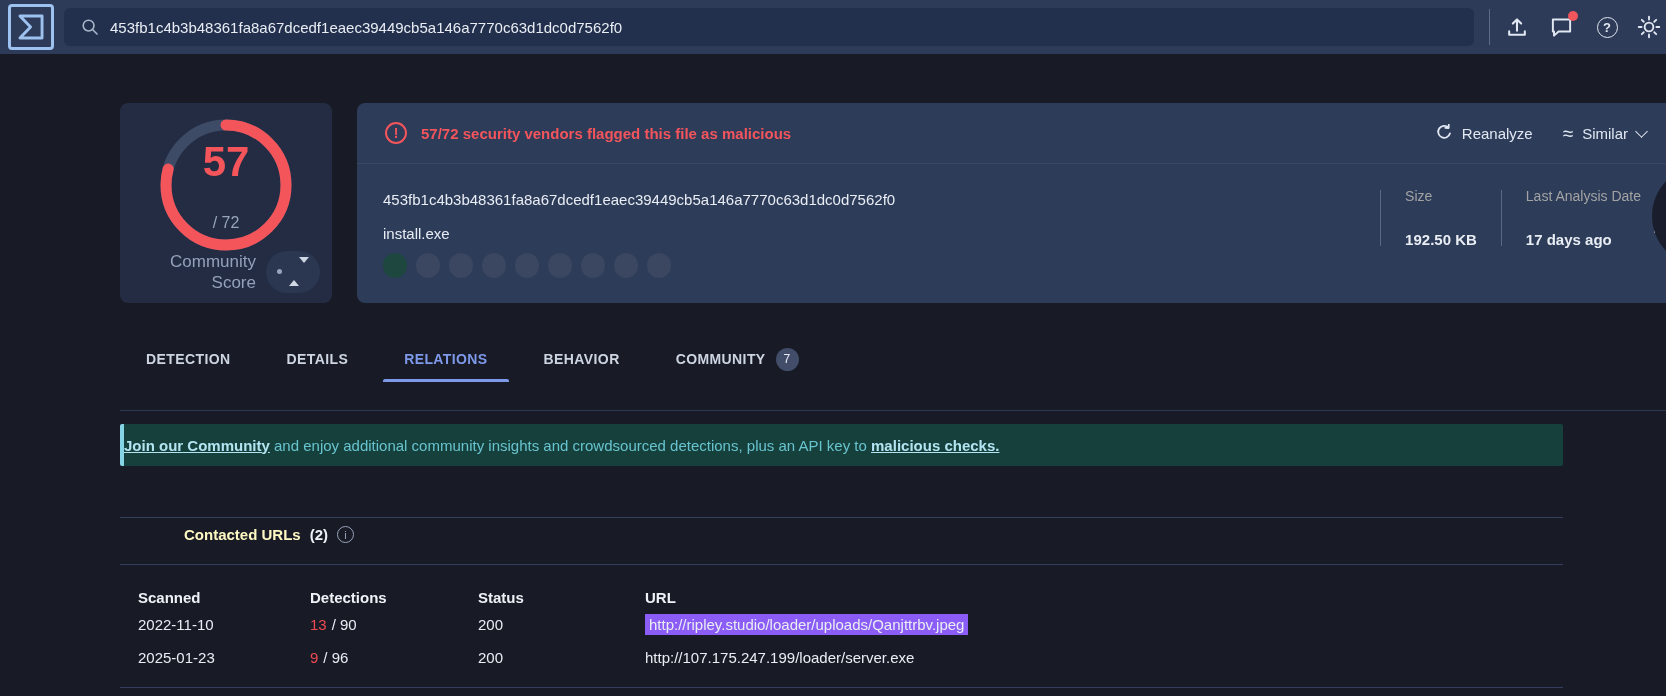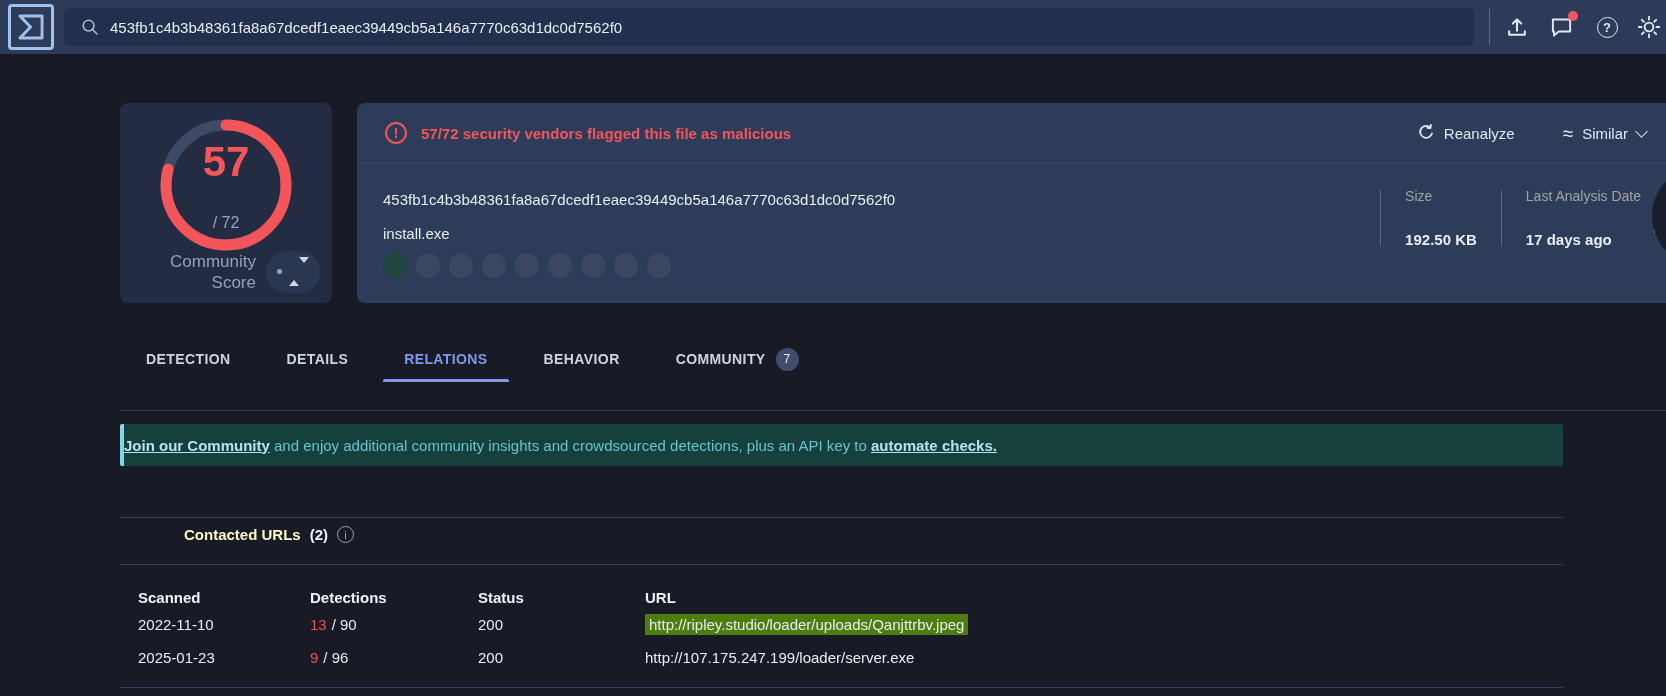--- a/index.html
+++ b/index.html
@@ -28,21 +28,21 @@
   .vote-pill{width:54px;height:42px;background:#2b3750;border-radius:21px;display:flex;align-items:center;justify-content:center;gap:7px;cursor:pointer;}
   .vote-dot{width:5px;height:5px;border-radius:50%;background:#98a4ba;}
   .caret-up{width:0;height:0;border-left:5px solid transparent;border-right:5px solid transparent;border-bottom:6px solid #cfd6e4;}
   .caret-down{width:0;height:0;border-left:5px solid transparent;border-right:5px solid transparent;border-top:6px solid #cfd6e4;margin-top:3px;}
 
   
   .header-panel{position:absolute;left:357px;top:103px;width:1309px;height:200px;background:#2d3c59;border-radius:8px 0 0 8px;}
   .warn-row{position:absolute;left:0;top:0;right:0;height:60px;border-bottom:1px solid rgba(255,255,255,.06);display:flex;align-items:center;}
   .warn-circle{display:inline-flex;width:22px;height:22px;border:2px solid #f4555c;border-radius:50%;color:#f4555c;font-size:14px;font-weight:700;align-items:center;justify-content:center;box-sizing:border-box;margin-left:28px;flex:none;}
   .warn-text{color:#f4555c;font-size:15px;font-weight:700;margin-left:14px;}
-  .warn-actions{position:absolute;right:20px;top:0;height:60px;display:flex;align-items:center;gap:48px;}
+  .warn-actions{position:absolute;right:20px;top:0;height:60px;display:flex;align-items:center;gap:30px;}
   .action-btn{display:flex;align-items:center;gap:9px;color:#e2e8f2;font-size:15px;cursor:pointer;}
   .approx-glyph{font-size:19px;line-height:1;color:#e2e8f2;}
   .chev{width:8px;height:8px;border-right:1.8px solid #e2e8f2;border-bottom:1.8px solid #e2e8f2;transform:rotate(45deg);margin-top:-4px;}
   .more-cut{position:absolute;right:0px;top:116px;color:#e2e8f2;font-size:15px;font-weight:600;cursor:pointer;}
   .hash-line{position:absolute;left:26px;top:88px;color:#e9edf4;font-size:15px;}
   .file-line{position:absolute;left:26px;top:122px;color:#e9edf4;font-size:15px;}
   .tags-row{position:absolute;left:26px;top:150px;right:330px;display:flex;gap:9px;flex-wrap:nowrap;overflow:hidden;}
   .tag{height:25px;display:inline-flex;align-items:center;padding:0 12px;border-radius:13px;background:#3b4660;color:#eef1f6;font-size:13px;white-space:nowrap;cursor:pointer;}
   .tag.teal{background:#1e473f;color:#45cfa9;}
   .meta-block{position:absolute;right:0;top:85px;height:60px;display:flex;align-items:stretch;}
@@ -71,21 +71,21 @@
   .section-title .c{color:#eef1f6;font-size:15px;font-weight:700;}
   .info-circle{display:inline-flex;width:17px;height:17px;border:1.5px solid #98a5bc;border-radius:50%;color:#98a5bc;font-size:11px;align-items:center;justify-content:center;box-sizing:border-box;cursor:pointer;}
   .url-table{position:absolute;left:138px;top:578px;width:1420px;}
   .trow{display:grid;grid-template-columns:172px 168px 167px 1fr;align-items:center;height:33px;}
   .trow.head{height:30px;}
   .th{color:#eef1f6;font-size:15px;font-weight:700;margin-top:8px;}
   .td{color:#e9edf4;font-size:15px;white-space:nowrap;}
   .td .red{color:#ef4a52;}
   .td .tot{margin-left:5px;}
   .url-link{cursor:pointer;}
-  .url-link.sel{background:#4d7c0f;padding:2px 4px;}
+  .url-link.sel{background:#8b5cf6;padding:2px 4px;}
 
   svg{display:block;}
 </style>
 </head>
 <body>
 
 <div id="stage">
 
   <div class="topbar">
     <div class="logo">
@@ -222,21 +222,21 @@
         <span>BEHAVIOR</span>
 
       </div>
       <div class="tab">
         <span>COMMUNITY</span>
         <span class="tab-badge">7</span>
       </div>
     </div>
   <div class="tabs-divider"></div>
 
-  <div class="banner"><a>Join our Community</a><span> and enjoy additional community insights and crowdsourced detections, plus an API key to </span><a>automate checks.</a></div>
+  <div class="banner"><a>Join our Community</a><span> and enjoy additional community insights and crowdsourced detections, plus an API key to </span><a>malicious checks.</a></div>
 
   <div class="hdiv" style="top:517px;"></div>
   <div class="section-title">
     <span class="t">Contacted URLs</span>
     <span class="c">(2)</span>
     <span class="info-circle">i</span>
   </div>
   <div class="hdiv" style="top:564px;"></div>
 
   <div class="url-table">

